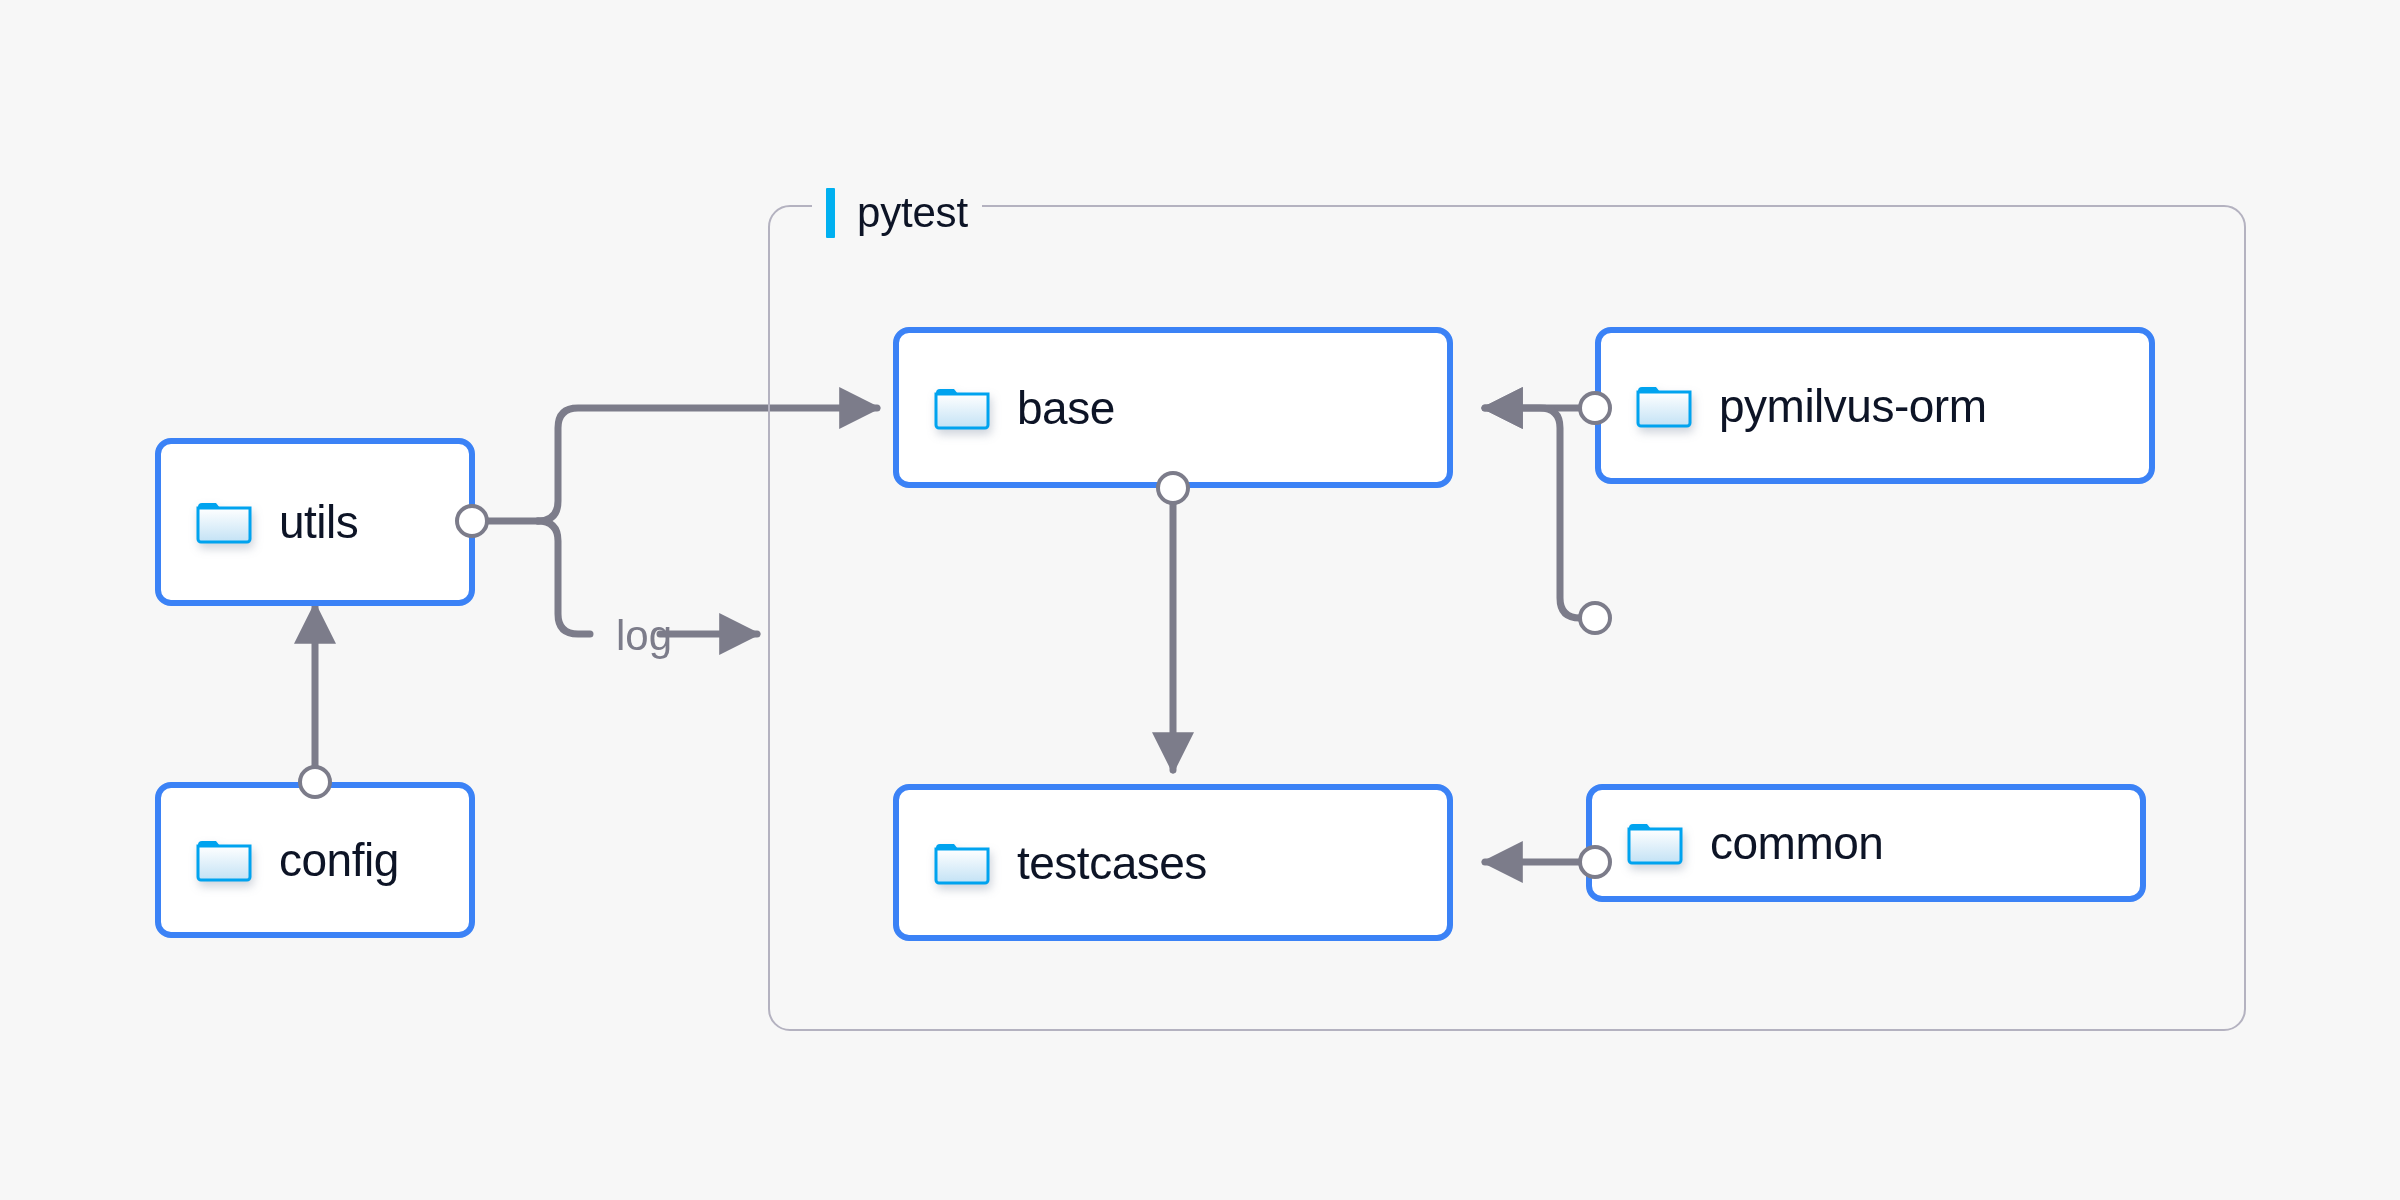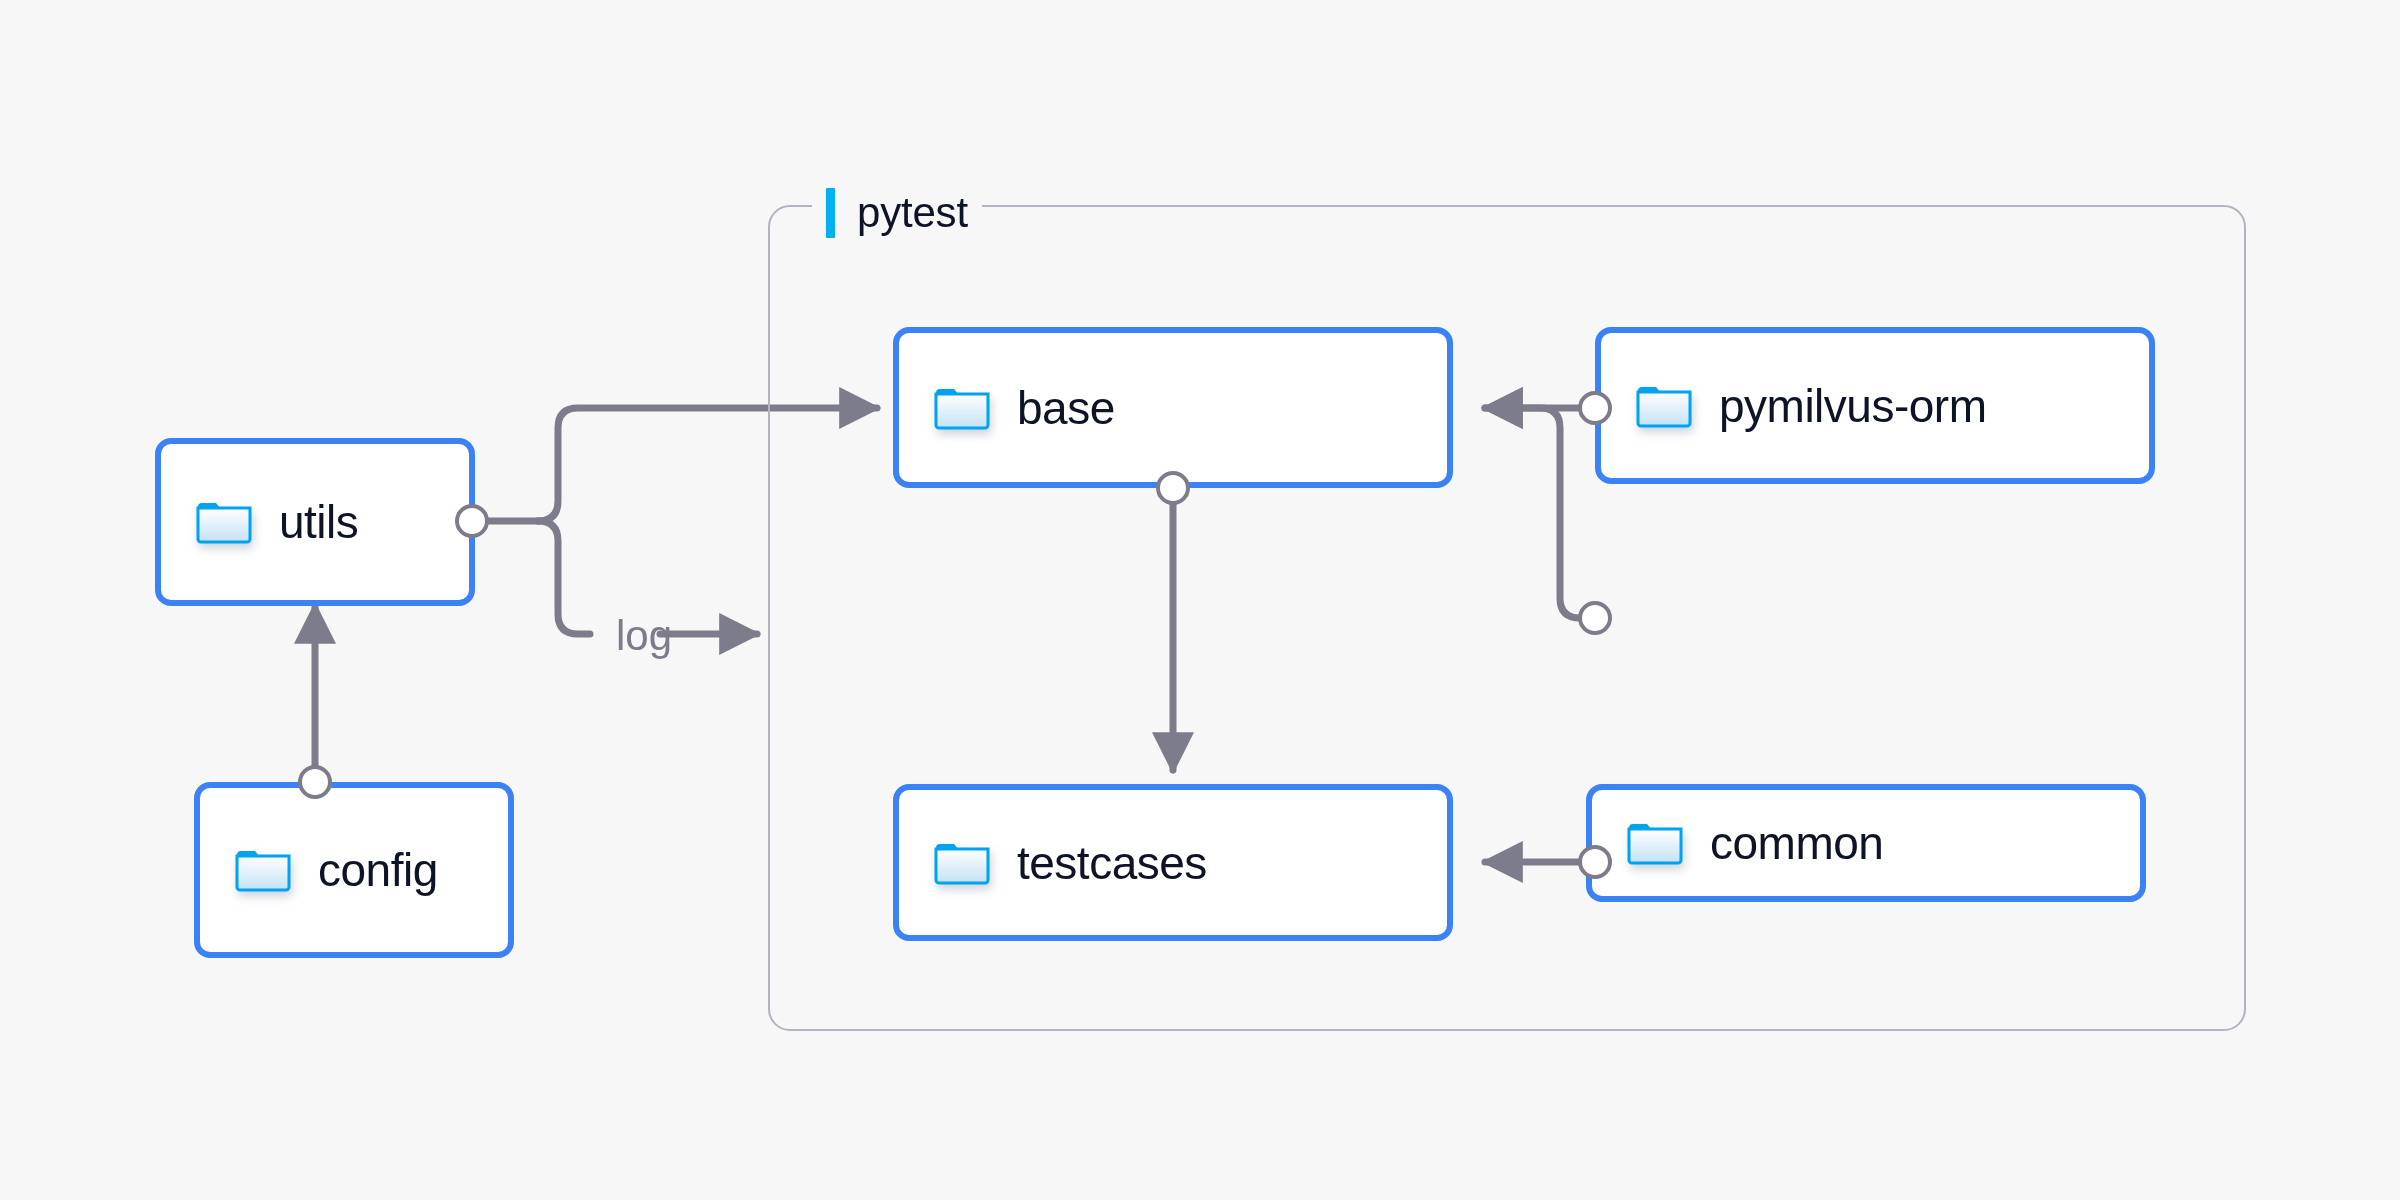--- a/index.html
+++ b/index.html
@@ -160,21 +160,21 @@
     <span class="folder-icon">
       <svg width="58" height="48" viewBox="0 0 58 48">
         <path d="M3 9 a4 4 0 0 1 4-4 h14 l4 5 h-18 z" fill="#00a3ef"></path>
         <path d="M3 10 h52 v31 a3 3 0 0 1 -3 3 h-46 a3 3 0 0 1 -3 -3 z" fill="url(#folderGrad)" stroke="#00a3ef" stroke-width="3"></path>
       </svg>
     </span>
     <span class="label">utils</span>
   </div>
   <span class="port" style="left:472px; top:521px;"></span>
 
-  <div class="node" style="left:155px; top:782px; width:320px; height:176px;margin-left:39px;">
+  <div class="node" style="left:155px; top:782px; width:320px; height:156px;">
     <span class="folder-icon">
       <svg width="58" height="48" viewBox="0 0 58 48">
         <path d="M3 9 a4 4 0 0 1 4-4 h14 l4 5 h-18 z" fill="#00a3ef"></path>
         <path d="M3 10 h52 v31 a3 3 0 0 1 -3 3 h-46 a3 3 0 0 1 -3 -3 z" fill="url(#folderGrad)" stroke="#00a3ef" stroke-width="3"></path>
       </svg>
     </span>
     <span class="label">config</span>
   </div>
   <span class="port" style="left:315px; top:782px;"></span>
 

